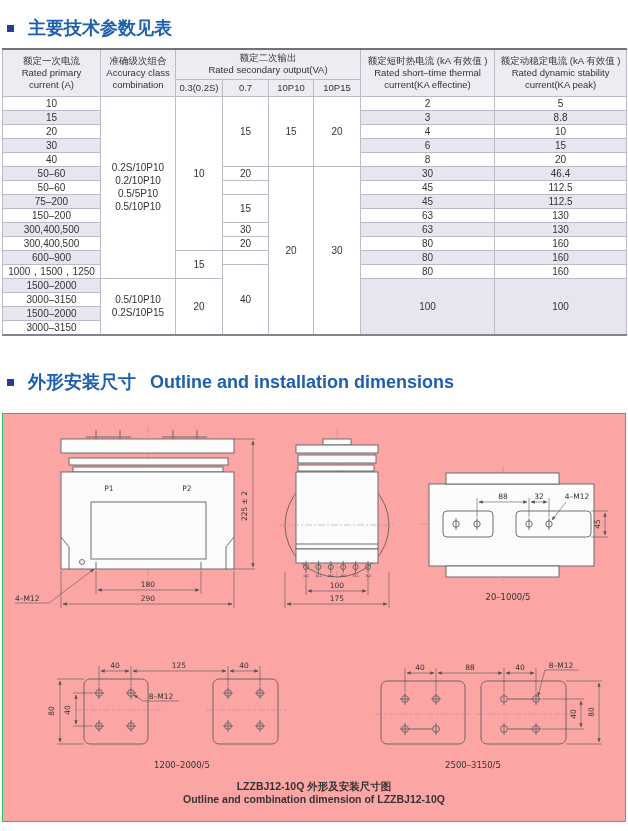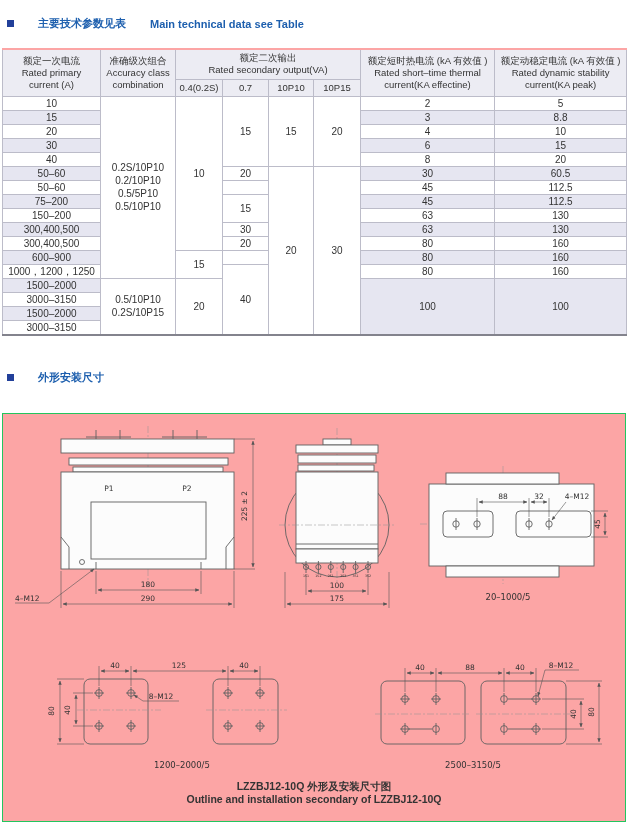--- a/index.html
+++ b/index.html
@@ -1,22 +1,22 @@
 <!DOCTYPE html>
 <html><head>
 <meta charset="utf-8">
 <style>
   html,body{margin:0;padding:0}
   body{width:628px;height:831px;position:relative;background:#fff;
        font-family:"Liberation Sans","DejaVu Sans",sans-serif;overflow:hidden}
-  .sec-title{position:absolute;left:7px;display:flex;align-items:center;gap:24px;
-             color:#1d5fae;font-weight:bold;font-size:11px}
+  .sec-title{position:absolute;left:7px;display:flex;align-items:center;gap:14px;
+             color:#1d5fae;font-weight:bold;font-size:18px}
   .bullet{width:7px;height:7px;background:#22409a;flex:0 0 auto}
   #spec-table{position:absolute;left:2px;top:48px;width:624px;border-collapse:collapse;
-              table-layout:fixed;border-top:2px solid #fca5a5;border-bottom:2px solid #83838d}
+              table-layout:fixed;border-top:2px solid #737373;border-bottom:2px solid #83838d}
   #spec-table td,#spec-table th{border:1px solid #bcbcc9;text-align:center;vertical-align:middle;
               font-size:10px;color:#333;padding:0;font-weight:normal;line-height:1.3;overflow:hidden}
   #spec-table thead th{background:#ececf3;font-size:9.5px;line-height:1.25}
   #spec-table tbody tr{height:14px}
   #spec-table td.sh{background:#e6e6f1}
   .panel{position:absolute;left:2px;top:413px;width:622px;height:407px;
          border:1px solid #22c55e;background:#fca5a5}
   .panel svg{position:absolute;left:0;top:0}
   .panel-caption{position:absolute;left:0;top:366px;width:100%;text-align:center;
                  color:#333;font-size:10.5px;font-weight:700;line-height:1.25}
@@ -27,21 +27,20 @@
   svg .cl{stroke:#909090;stroke-width:0.5;fill:none;stroke-dasharray:7 2 2 2}
   svg .tl{font-size:3.2px}
   svg .cap{font-size:8.5px}
 </style>
 </head>
 <body>
 
 <div class="sec-title" style="top:16px">
   <span class="bullet"></span>
   <span>主要技术参数见表</span>
-  <span>Main technical data see Table</span>
 </div>
 
 <table id="spec-table">
   <colgroup>
     <col style="width:98px">
       <col style="width:75px">
       <col style="width:47px">
       <col style="width:46px">
     <col style="width:45px">
       <col style="width:47px">
@@ -50,21 +49,21 @@
   </colgroup>
   <thead>
       <tr style="height: 30px;">
         <th rowspan="2">额定一次电流<br>Rated primary<br>current (A)</th>
         <th rowspan="2">准确级次组合<br>Accuracy class<br>combination</th>
         <th colspan="4">额定二次输出<br>Rated secondary output(VA)</th>
         <th rowspan="2">额定短时热电流 (kA 有效值 )<br>Rated short–time thermal<br>current(KA effectine)</th>
         <th rowspan="2">额定动稳定电流 (kA 有效值 )<br>Rated dynamic stability<br>current(KA peak)</th>
       </tr>
       <tr style="height: 17px;">
-        <th>0.4(0.2S)</th>
+        <th>0.3(0.2S)</th>
         <th>0.7</th>
         <th>10P10</th>
         <th>10P15</th>
       </tr>
     </thead>
   <tbody>
       <tr>
         <td>10</td>
         <td rowspan="13">0.2S/10P10<br>0.2/10P10<br>0.5/5P10<br>0.5/10P10</td>
         <td rowspan="11">10</td>
@@ -93,21 +92,21 @@
         <td>40</td>
         <td>8</td>
         <td>20</td>
       </tr>
       <tr>
         <td class="sh">50–60</td>
         <td>20</td>
         <td rowspan="12">20</td>
         <td rowspan="12">30</td>
         <td class="sh">30</td>
-        <td class="sh">60.5</td>
+        <td class="sh">46.4</td>
       </tr>
       <tr>
         <td>50–60</td>
         <td></td>
         <td>45</td>
         <td>112.5</td>
       </tr>
       <tr>
         <td class="sh">75–200</td>
         <td rowspan="2">15</td>
@@ -132,21 +131,21 @@
         <td>160</td>
       </tr>
       <tr>
         <td class="sh">600–900</td>
         <td rowspan="2">15</td>
         <td></td>
         <td class="sh">80</td>
         <td class="sh">160</td>
       </tr>
       <tr>
-        <td>1000，1200，1250</td>
+        <td>1000，1500，1250</td>
         <td rowspan="5">40</td>
         <td>80</td>
         <td>160</td>
       </tr>
       <tr>
         <td class="sh">1500–2000</td>
         <td rowspan="4">0.5/10P10<br>0.2S/10P15</td>
         <td rowspan="4">20</td>
         <td rowspan="4" class="sh">100</td>
         <td rowspan="4" class="sh">100</td>
@@ -159,20 +158,21 @@
       </tr>
       <tr>
         <td>3000–3150</td>
       </tr>
     </tbody>
 </table>
 
 <div class="sec-title" style="top:370px">
   <span class="bullet"></span>
   <span>外形安装尺寸</span>
+  <span>Outline and installation dimensions</span>
 </div>
 
 <div class="panel">
 <svg width="622" height="405" viewBox="0 0 622 405">
   <defs>
     <marker id="arw" viewBox="0 0 10 10" refX="9" refY="5" markerWidth="7" markerHeight="7" orient="auto-start-reverse">
       <path d="M0,1 L10,5 L0,9 z" fill="#555"></path>
     </marker>
   </defs>
 
@@ -392,15 +392,15 @@
     <line class="dim" x1="563" y1="267" x2="599" y2="267"></line>
     <line class="dim" x1="563" y1="330" x2="599" y2="330"></line>
     <line class="dim" x1="596" y1="269" x2="596" y2="328" marker-start="url(#arw)" marker-end="url(#arw)"></line>
     <text transform="rotate(-90 590.5 298)" x="590.5" y="298" text-anchor="middle">80</text>
     <text class="cap" x="470" y="354" text-anchor="middle">2500–3150/5</text>
   </g>
 </svg>
 
   <div class="panel-caption">
     <div>LZZBJ12-10Q 外形及安装尺寸图</div>
-    <div>Outline and installation secondary of LZZBJ12-10Q</div>
+    <div>Outline and combination dimension of LZZBJ12-10Q</div>
   </div>
 </div>
 
 </body></html>

